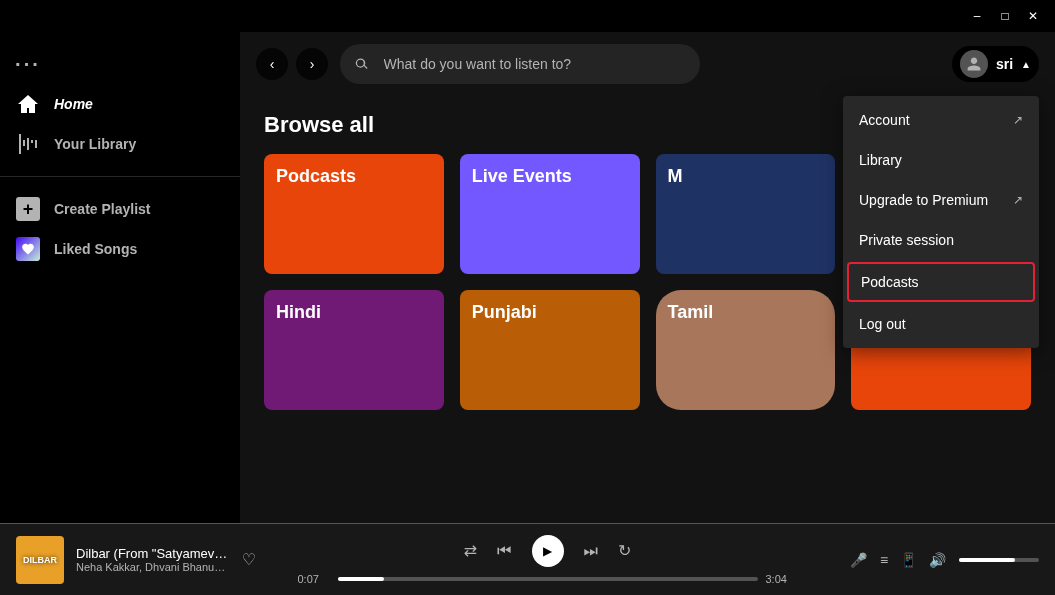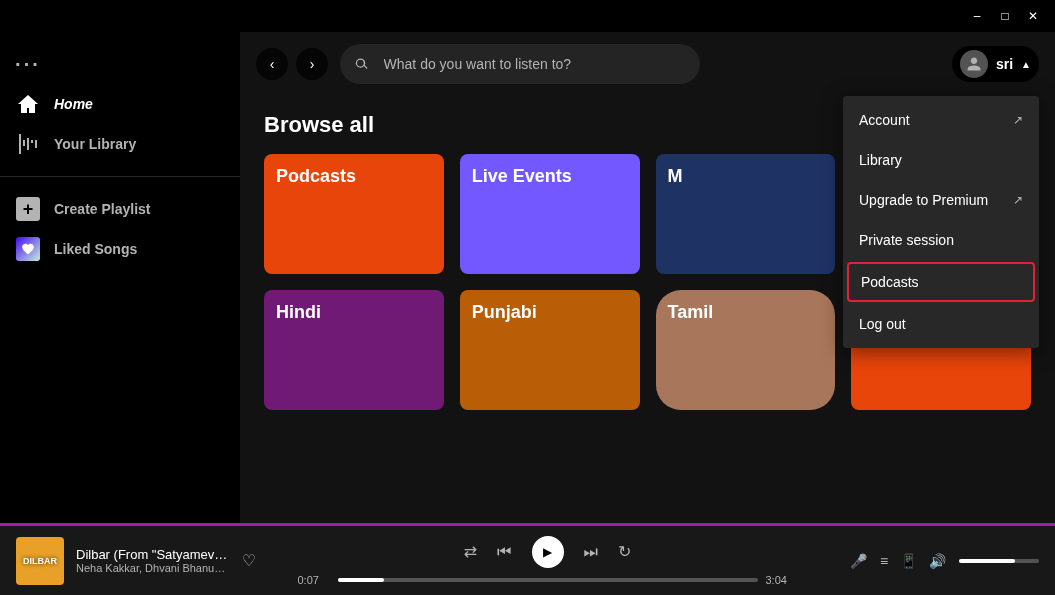--- a/index.html
+++ b/index.html
@@ -244,21 +244,21 @@
     }
     .external-icon {
       font-size: 12px;
       color: #b3b3b3;
     }
 
     
     .player-bar {
       height: 72px;
       background: #181818;
-      border-top: 3px solid #a21caf;
+      border-top: 1px solid #a21caf;
       display: flex;
       align-items: center;
       padding: 0 16px;
       gap: 16px;
       flex-shrink: 0;
     }
     .player-track {
       display: flex;
       align-items: center;
       gap: 12px;

